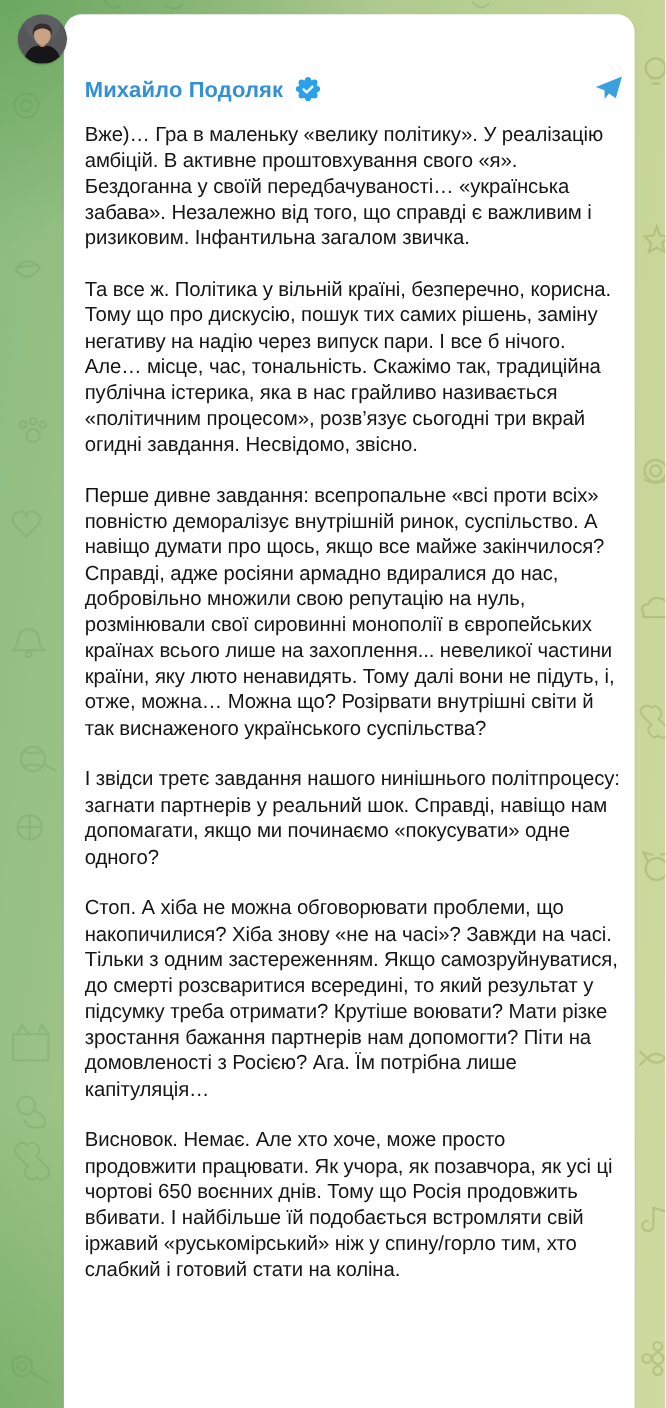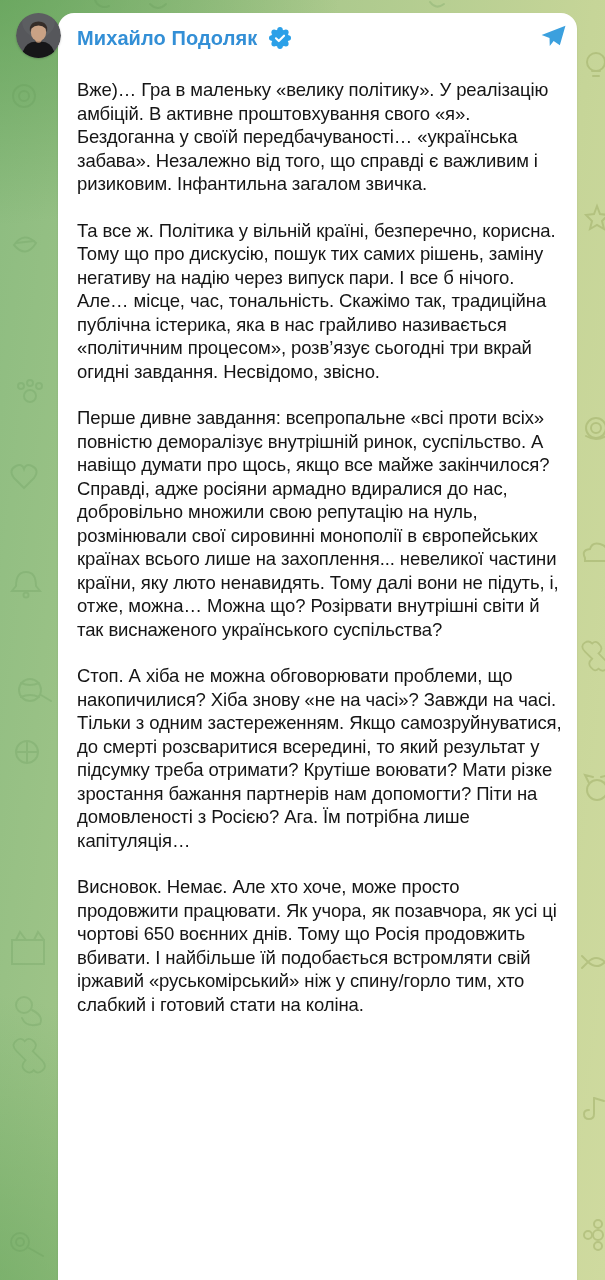--- a/index.html
+++ b/index.html
@@ -19,30 +19,30 @@
     position:absolute;left:16px;top:13px;width:45px;height:45px;
     border-radius:50%;overflow:hidden;z-index:3;
     box-shadow:0 1px 2px rgba(0,0,0,.18);
   }
   .avatar svg{display:block;width:45px;height:45px;}
   .bubble{
     position:absolute;left:58px;top:13px;width:519px;bottom:-8px;
     background:#ffffff;border-radius:16px 16px 0 0;z-index:2;
     box-shadow:0 1px 2px rgba(0,0,0,.10);
   }
-  .bubble-header{position:relative;padding:12px 16px 0 19px;height:28px;}
+  .bubble-header{position:relative;padding:12px 16px 0 19px;height:28px;margin-top:44px;}
   .channel-name{
     font-size:20px;line-height:26px;font-weight:bold;color:#338fd6;
     letter-spacing:.1px;cursor:pointer;
   }
   .verified{display:inline-block;width:22px;height:22px;vertical-align:-4px;margin-left:7px;}
   .plane{position:absolute;right:11px;top:11px;width:26px;height:26px;}
   .post-body{padding:9px 13px 10px 19px;}
   .post-body p{
-    margin:16px 0 23px 0;
+    margin:4px 0 23px 0;
     font-size:18.5px;line-height:23.5px;color:#151515;
     letter-spacing:-0.1px;
   }
   .post-body p:last-child{margin-bottom:0;}
 </style>
 </head>
 <body>
 
 <div class="screen">
 
@@ -131,18 +131,19 @@
       </svg>
       <svg class="plane" viewBox="0 0 24 24" xmlns="http://www.w3.org/2000/svg">
         <polygon fill="#3ba0de" points="23.5,1.5 1.5,10.2 8.8,12.9 9,20.3 12.6,15.7 18.3,19.6"></polygon>
       </svg>
     </div>
 
     <div class="post-body">
       <p>Вже)… Гра в маленьку «велику політику». У реалізацію амбіцій. В активне проштовхування свого «я». Бездоганна у своїй передбачуваності… «українська забава». Незалежно від того, що справді є важливим і ризиковим. Інфантильна загалом звичка.</p>
       <p>Та все ж. Політика у вільній країні, безперечно, корисна. Тому що про дискусію, пошук тих самих рішень, заміну негативу на надію через випуск пари. І все б нічого. Але… місце, час, тональність. Скажімо так, традиційна публічна істерика, яка в нас грайливо називається «політичним процесом», розв’язує сьогодні три вкрай огидні завдання. Несвідомо, звісно.</p>
       <p>Перше дивне завдання: всепропальне «всі проти всіх» повністю деморалізує внутрішній ринок, суспільство. А навіщо думати про щось, якщо все майже закінчилося? Справді, адже росіяни армадно вдиралися до нас, добровільно множили свою репутацію на нуль, розмінювали свої сировинні монополії в європейських країнах всього лише на захоплення... невеликої частини країни, яку люто ненавидять. Тому далі вони не підуть, і, отже, можна… Можна що? Розірвати внутрішні світи й так виснаженого українського суспільства?</p>
+      <p>І звідси третє завдання нашого нинішнього політпроцесу: загнати партнерів у реальний шок. Справді, навіщо нам допомагати, якщо ми починаємо «покусувати» одне одного?</p>
       <p>Стоп. А хіба не можна обговорювати проблеми, що накопичилися? Хіба знову «не на часі»? Завжди на часі. Тільки з одним застереженням. Якщо самозруйнуватися, до смерті розсваритися всередині, то який результат у підсумку треба отримати? Крутіше воювати? Мати різке зростання бажання партнерів нам допомогти? Піти на домовленості з Росією? Ага. Їм потрібна лише капітуляція…</p>
       <p>Висновок. Немає. Але хто хоче, може просто продовжити працювати. Як учора, як позавчора, як усі ці чортові 650 воєнних днів. Тому що Росія продовжить вбивати. І найбільше їй подобається встромляти свій іржавий «руськомірський» ніж у спину/горло тим, хто слабкий і готовий стати на коліна.</p>
     </div>
 
   </div>
 </div>
 
 </body></html>

